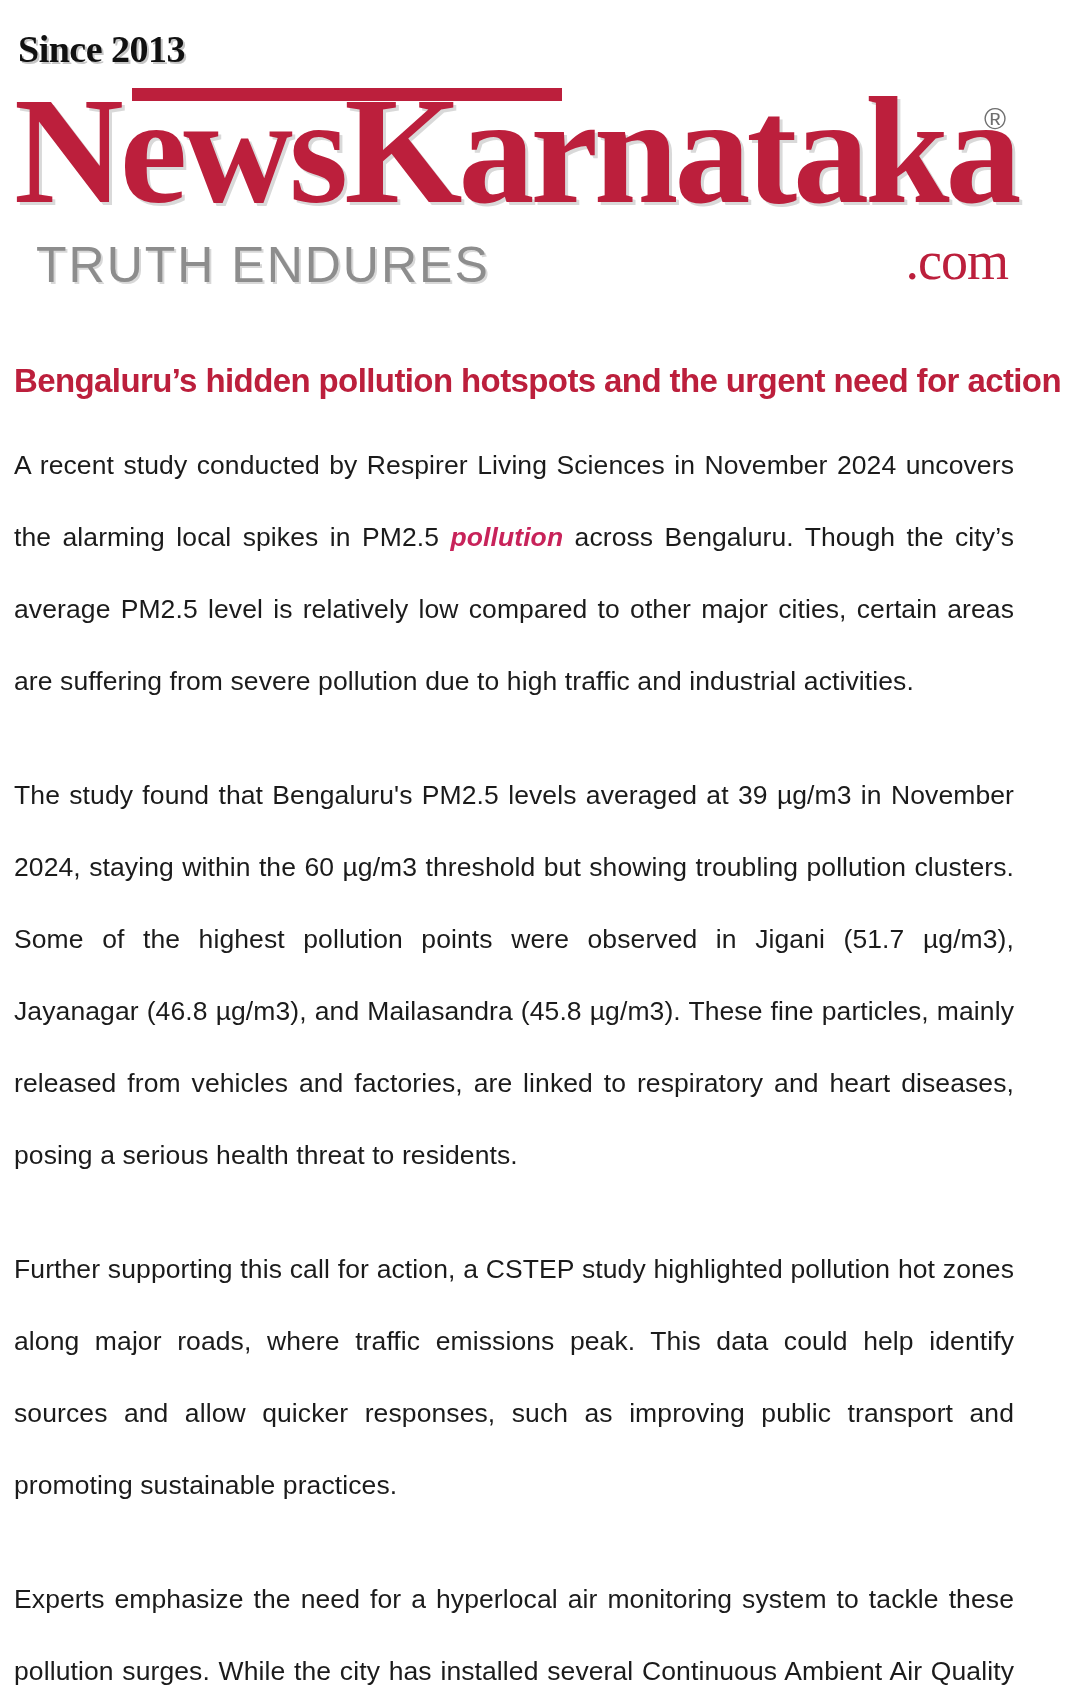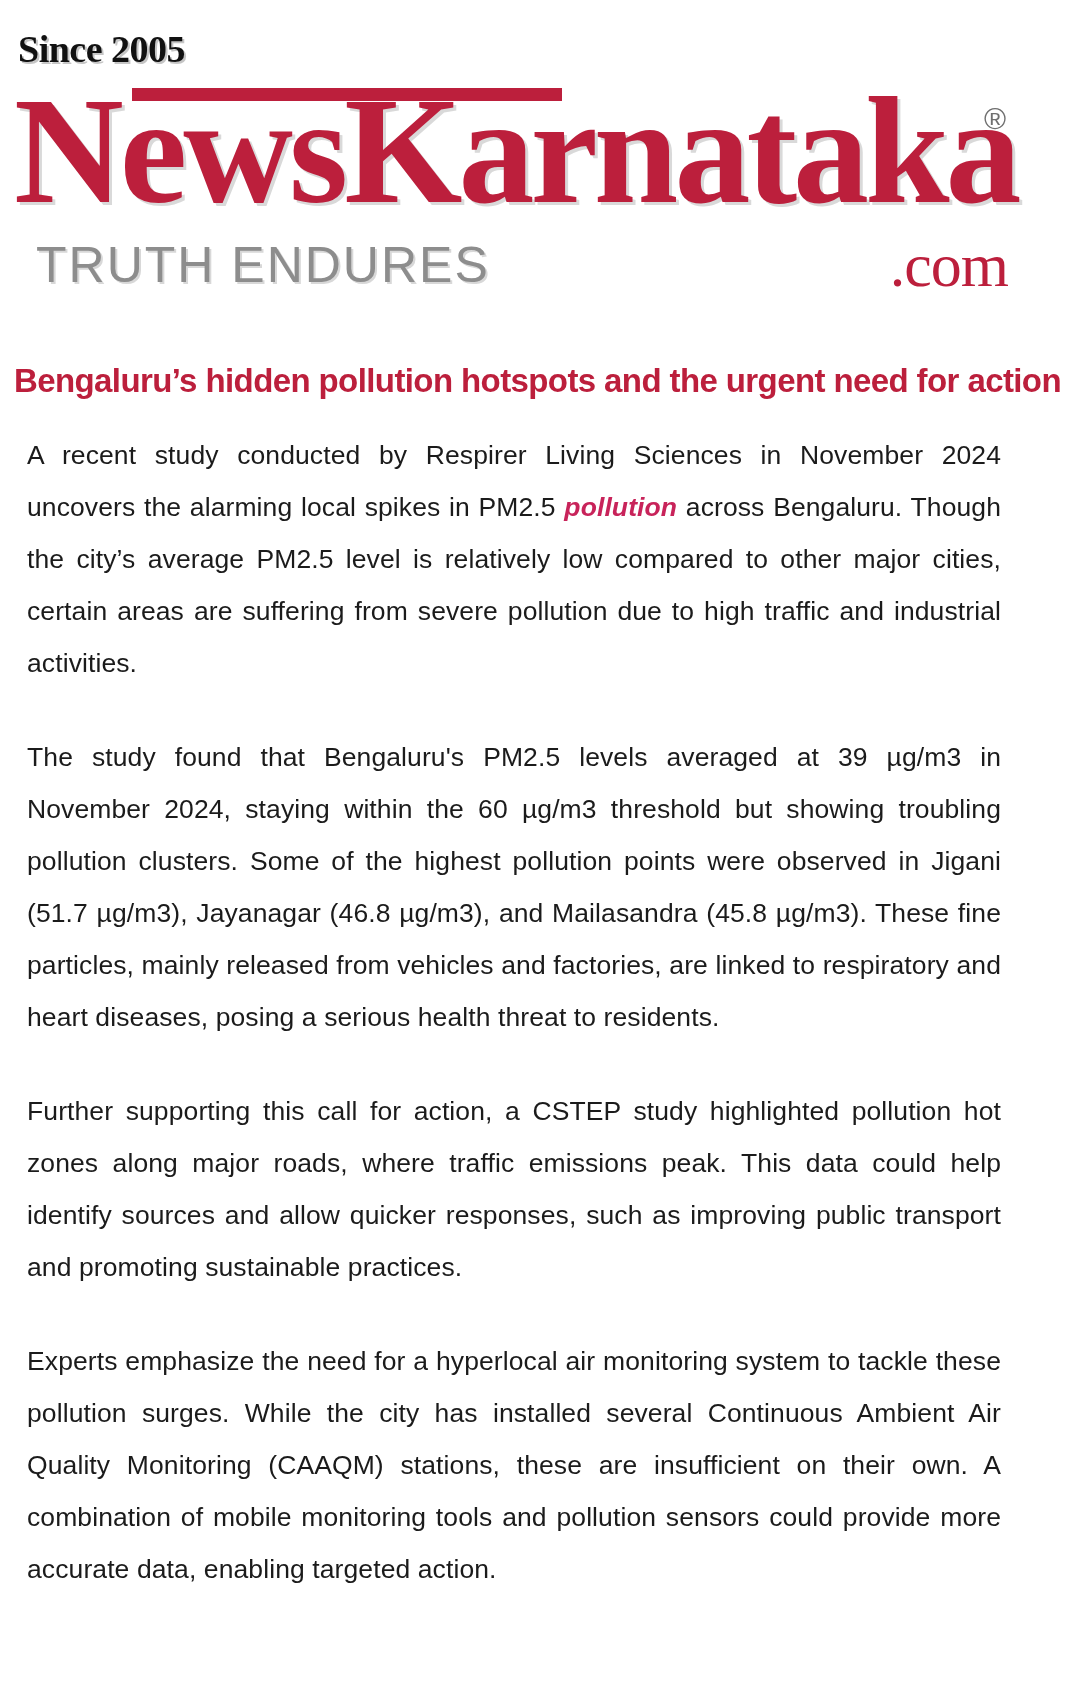--- a/index.html
+++ b/index.html
@@ -98,21 +98,21 @@
     line-height: 1;
     margin: 0 0 0 22px;
     text-shadow: 2px 2px 0 rgba(190,190,190,0.6);
   }
 
   .dotcom {
     position: absolute;
     right: 6px;
     top: -6px;
     font-family: "Liberation Serif", serif;
-    font-size: 62px;
+    font-size: 54px;
     font-weight: 400;
     color: #bc1f3c;
     line-height: 1;
     letter-spacing: -1px;
   }
 
   
   .article {
     margin: 0 14px 0 14px;
     width: 1000px;
@@ -126,45 +126,45 @@
     line-height: 1.18;
     color: #bc1f3c;
     margin: 62px 0 11px 0;
     letter-spacing: -0.6px;
     white-space: nowrap;
   }
 
   .body-copy p {
     font-family: "Liberation Sans", sans-serif;
     font-size: 26.5px;
-    line-height: 52px;
+    line-height: 72px;
     color: #1b1b1b;
     text-align: justify;
-    margin: 13px;
+    margin: 0;
     letter-spacing: 0.1px;
   }
 
   .body-copy p.para-first { margin-top: 28px; }
   .body-copy p + p { margin-top: 42px; }
 
   .link-pollution {
     color: #c8235a;
     font-weight: bold;
     font-style: italic;
     text-decoration: none;
   }
 </style>
 </head>
 <body>
 
 <div class="page">
 
   <header class="masthead">
 
-    <div class="since-line">Since 2005</div>
+    <div class="since-line">Since 2013</div>
 
     <div class="brand-wrap">
       <span class="brand-overbar"></span>
       <span class="reg-mark">®</span>
       <div class="brand-name">NewsKarnataka</div>
     </div>
 
     <div class="tagline-row">
       <div class="tagline">TRUTH ENDURES</div>
       <div class="dotcom">.com</div>

